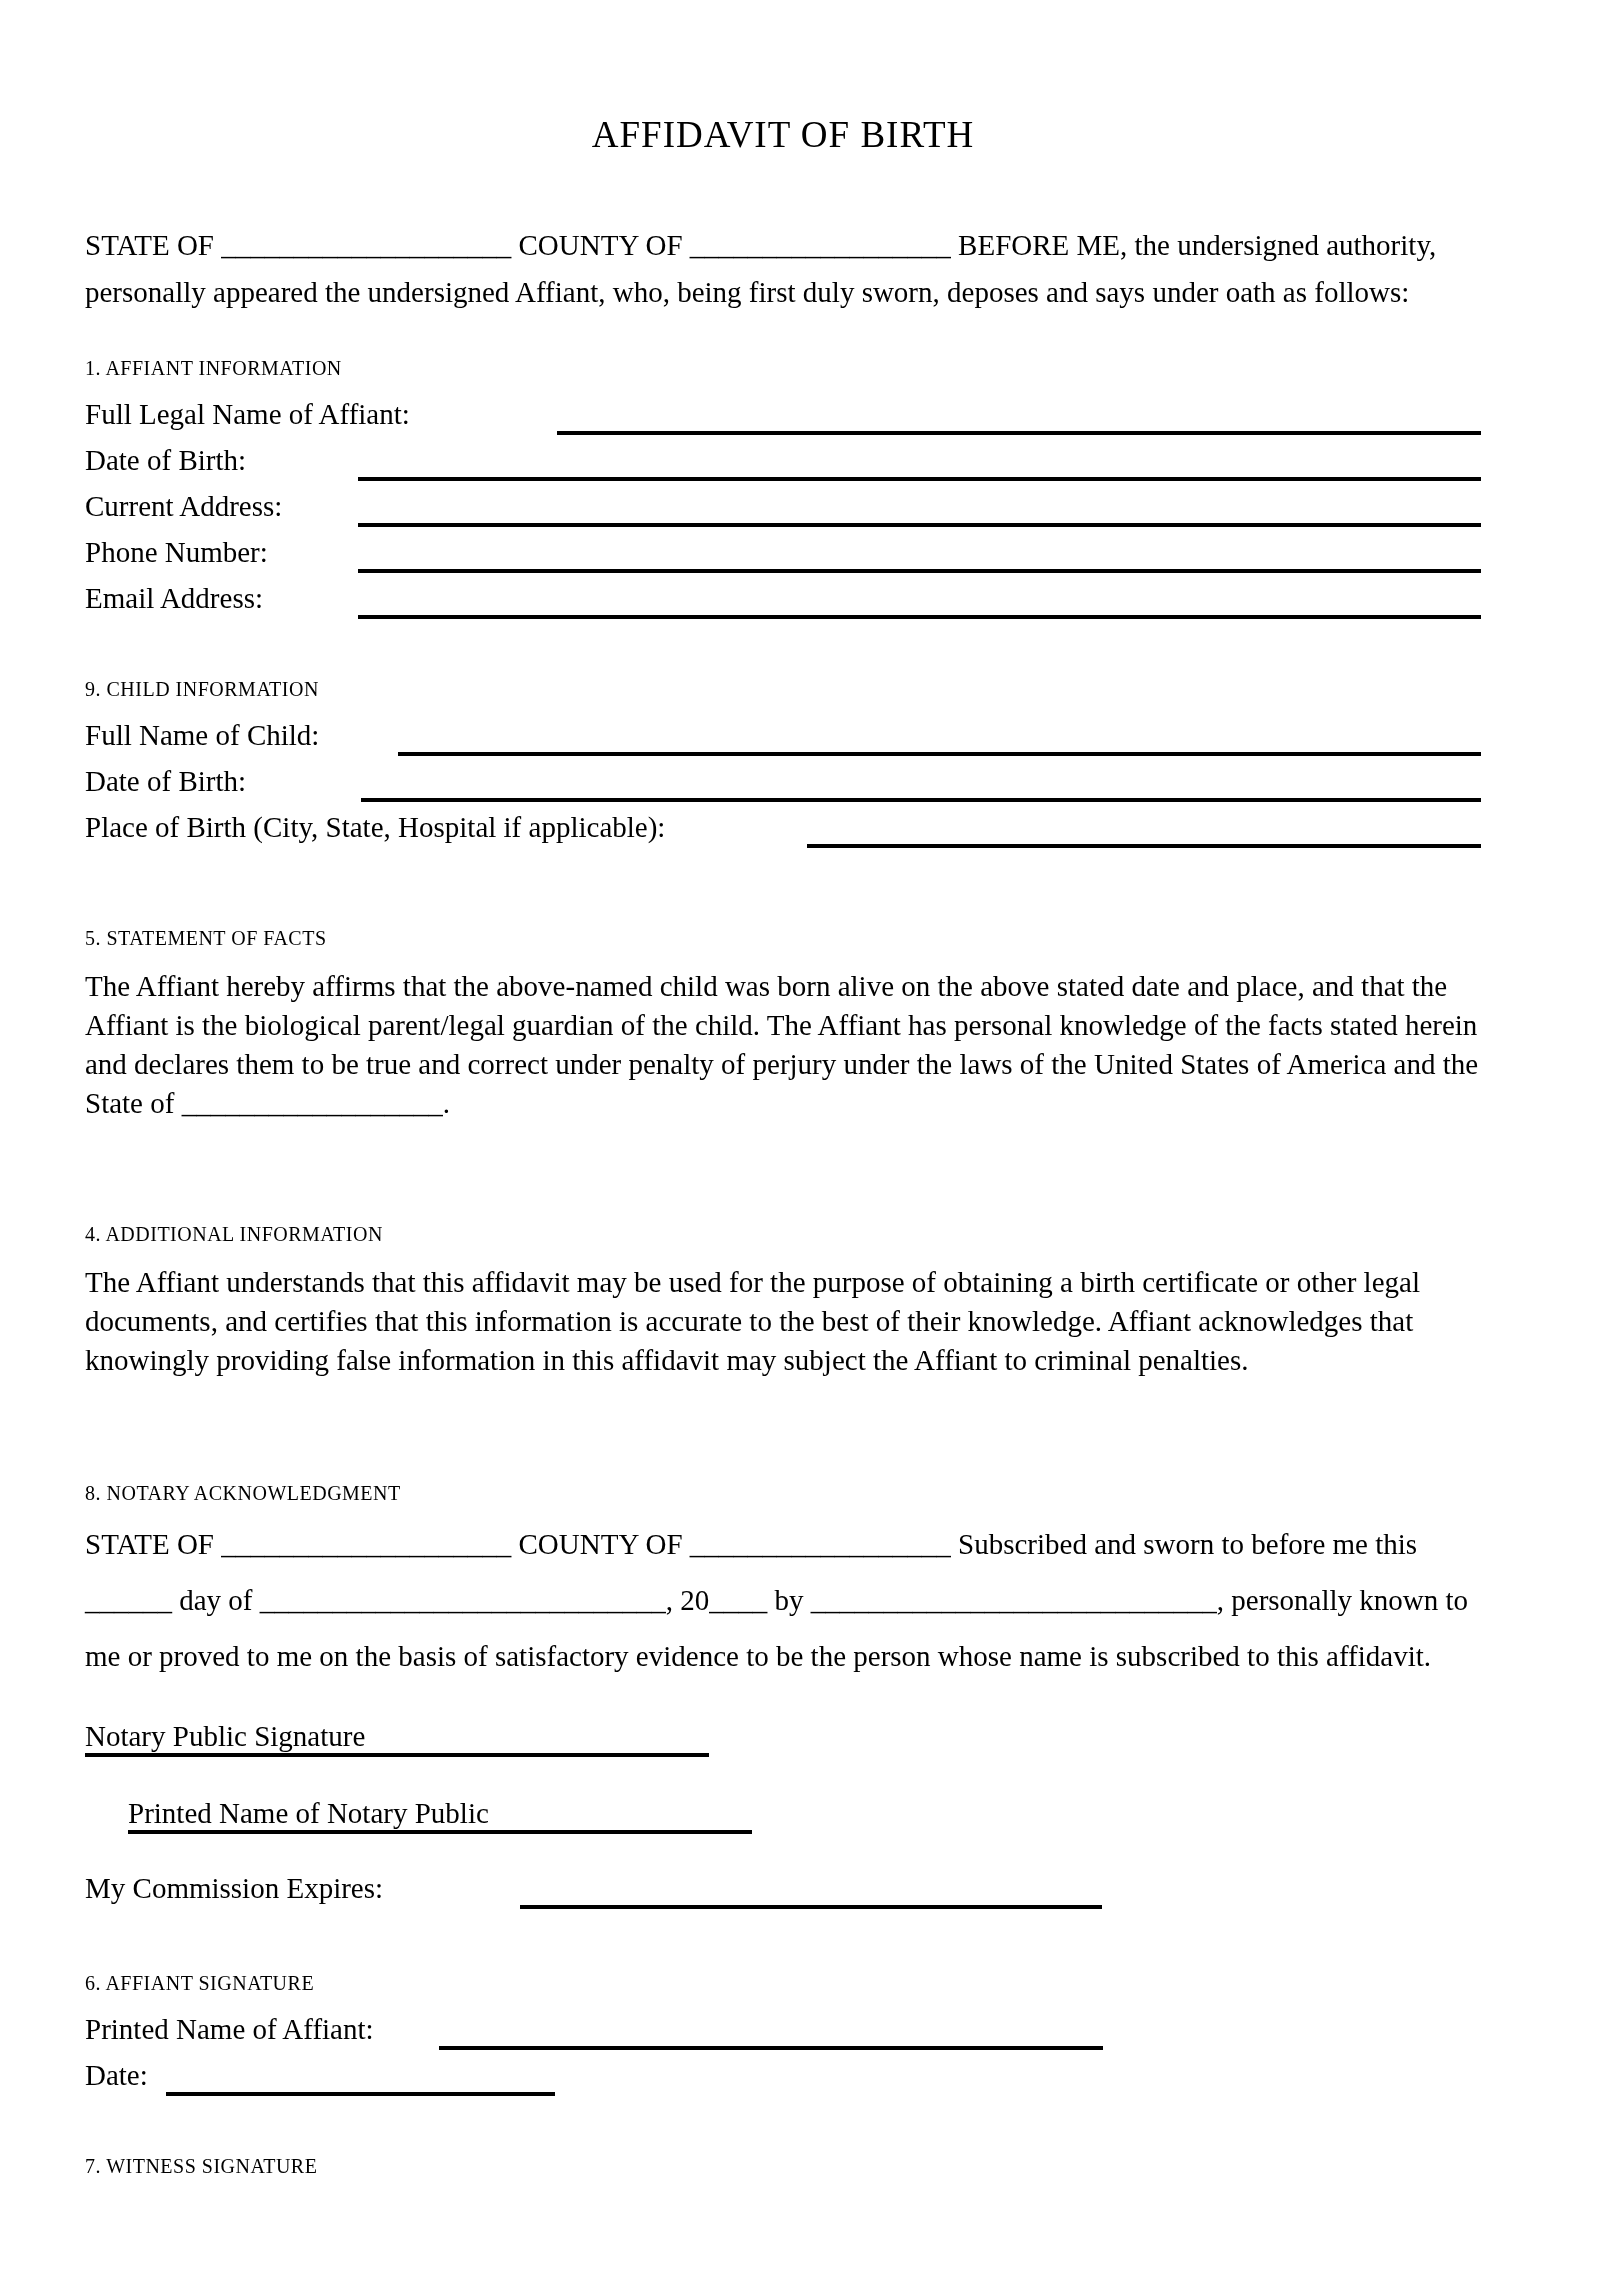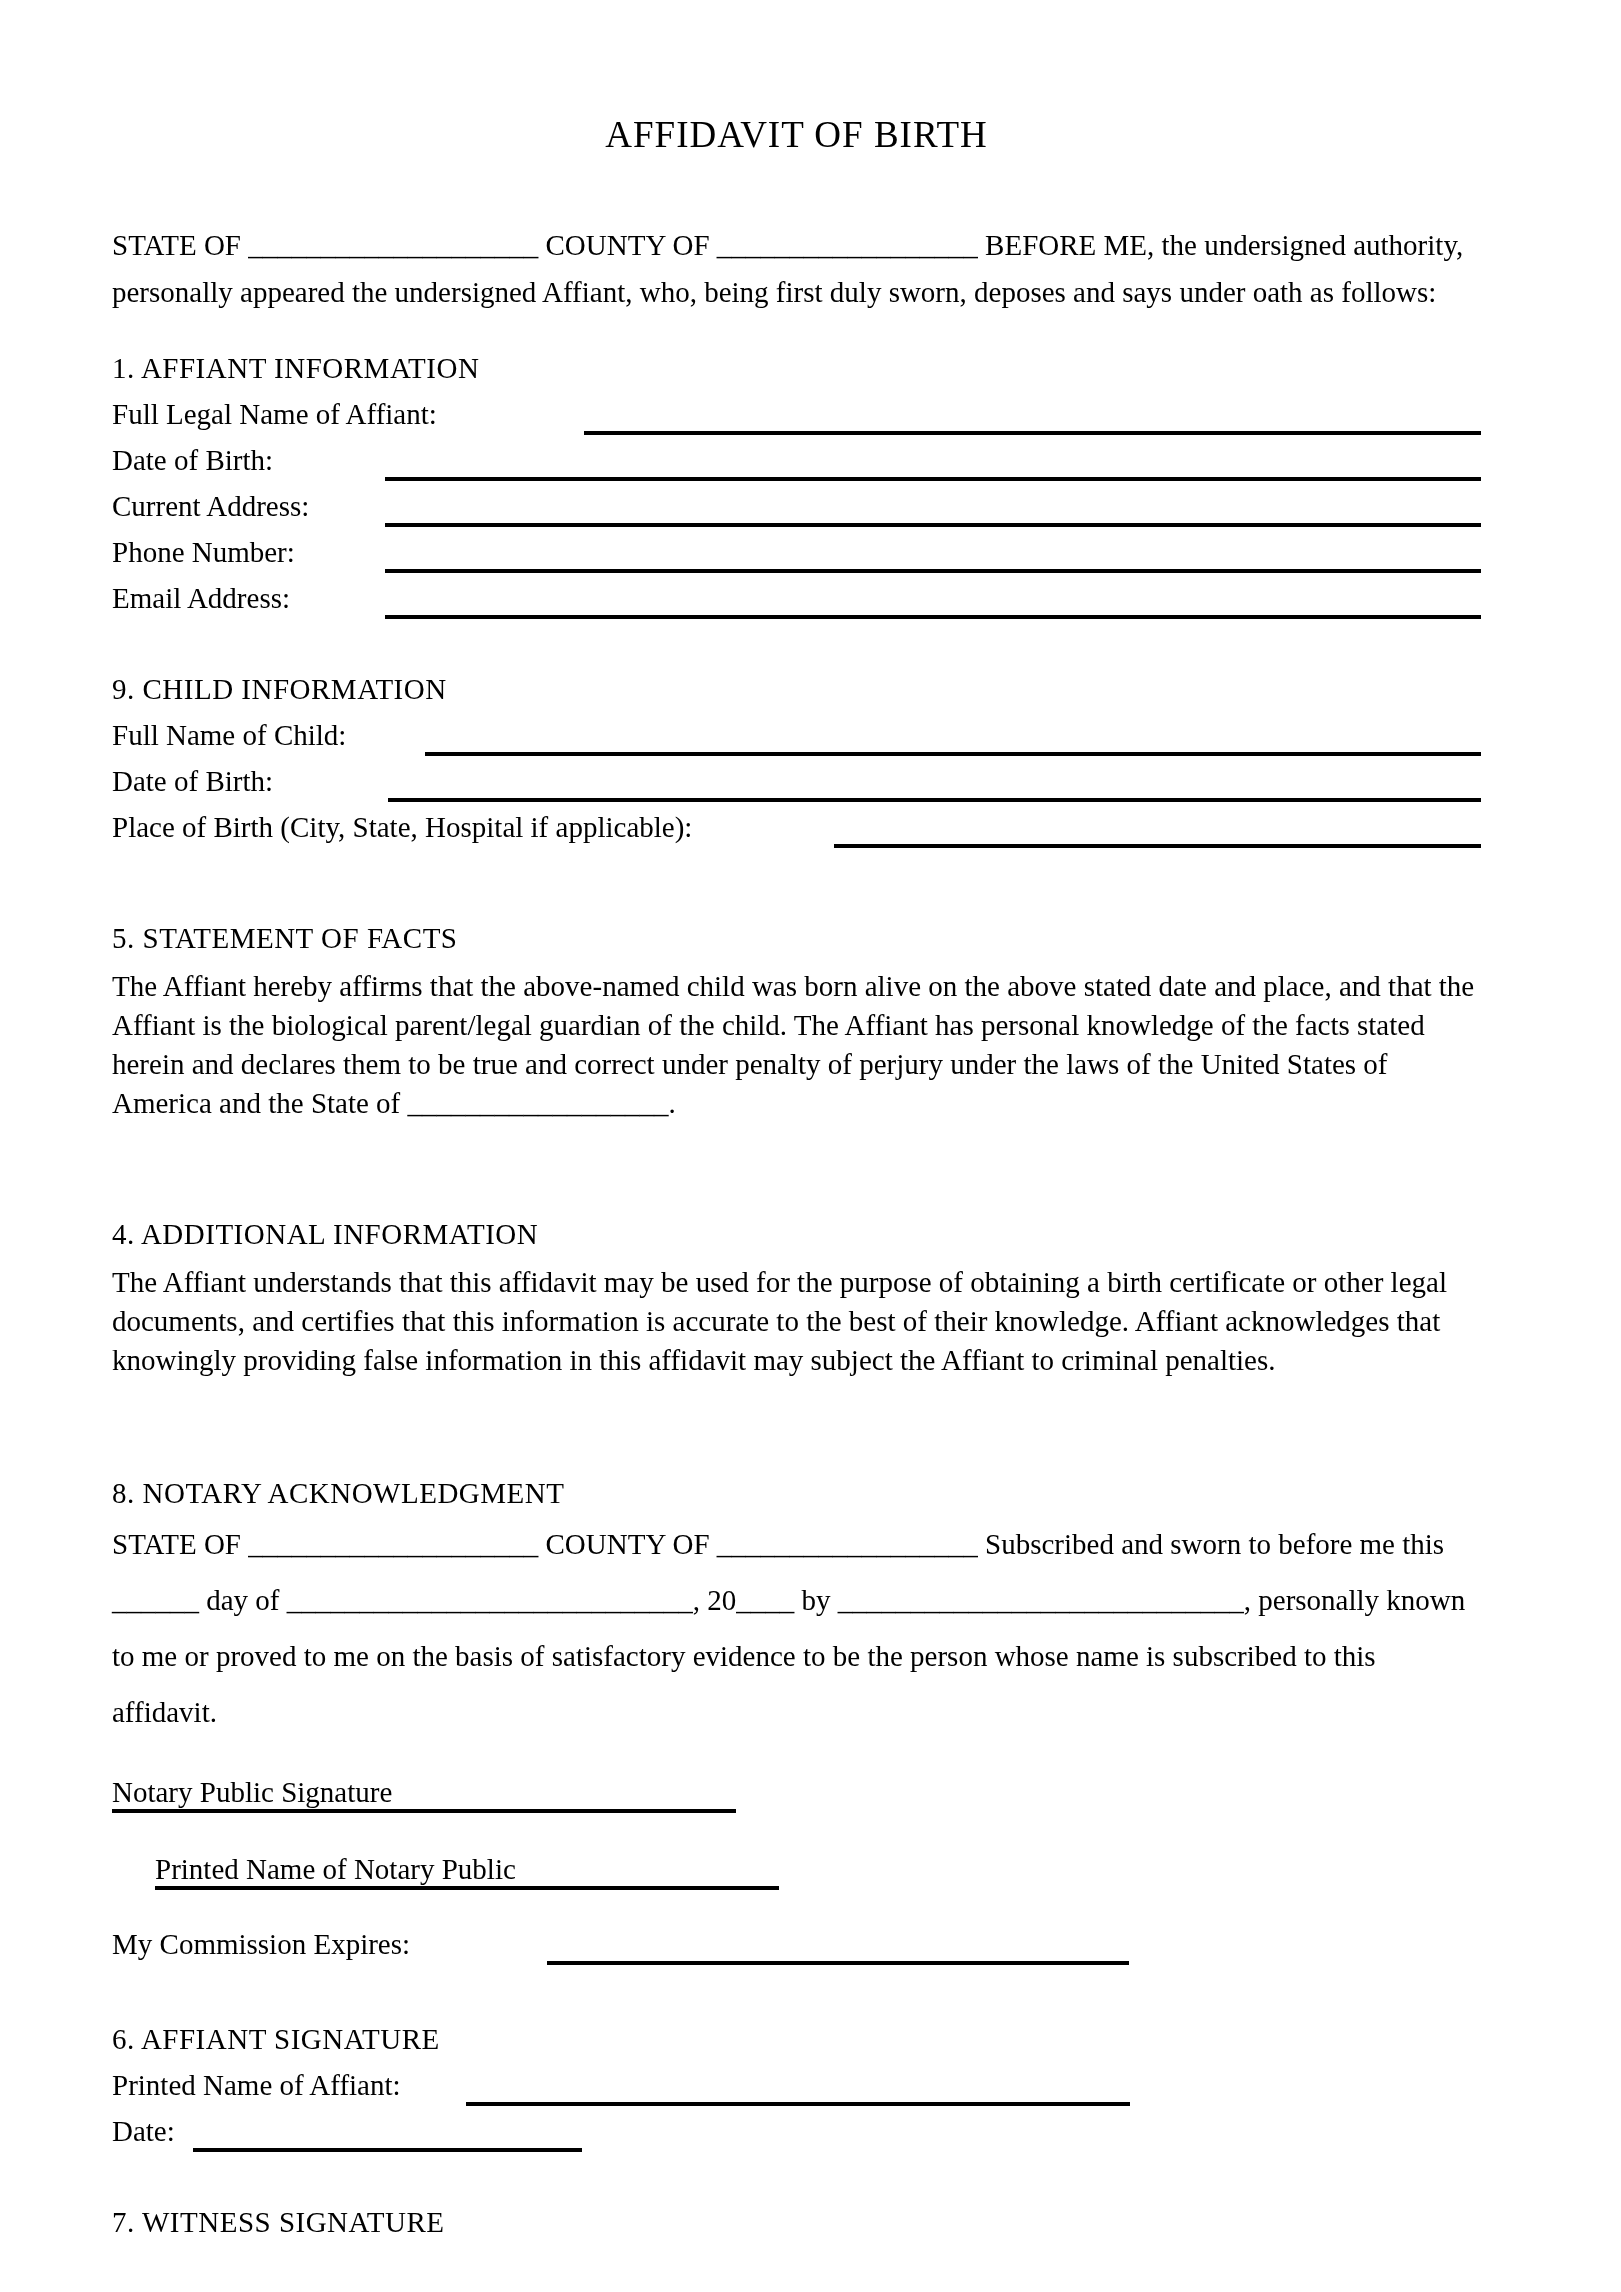--- a/index.html
+++ b/index.html
@@ -10,39 +10,39 @@
   .page {
     position: relative;
     width: 1621px;
     height: 2293px;
     margin: 0 auto;
     background: #ffffff;
     color: #000000;
     font-family: "Liberation Serif", "DejaVu Serif", serif;
     font-size: 29px;
     box-sizing: border-box;
-    padding: 110px 140px 0 112px;
+    padding: 110px 140px 0 85px;
     overflow: hidden;
   }
   .title {
     margin: 0;
     font-size: 37px;
     font-weight: normal;
     text-align: center;
     line-height: 49px;
     letter-spacing: 1px;
   }
   .intro {
     margin: 63px 0 0 0;
     line-height: 47px;
   }
   section { margin: 0; }
   h2 {
     margin: 0;
-    font-size: 29px;
+    font-size: 20px;
     font-weight: normal;
     line-height: 46px;
     letter-spacing: 0.5px;
   }
   #sec1 { margin-top: 29px; }
   #sec2 { margin-top: 45px; }
   #sec3 { margin-top: 65px; }
   #sec4 { margin-top: 88px; }
   #sec5 { margin-top: 90px; }
   #sec6 { margin-top: 49px; }

